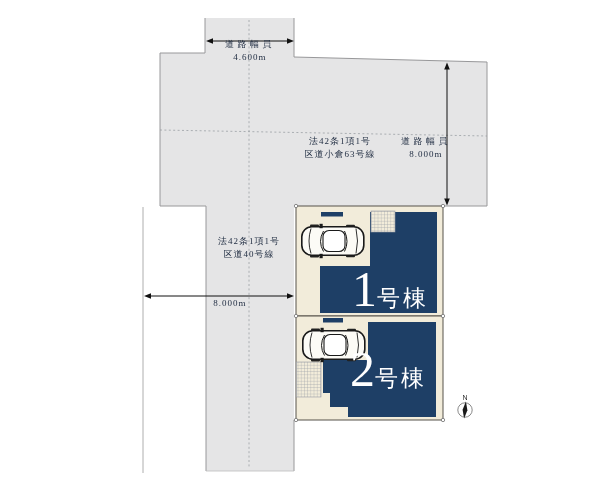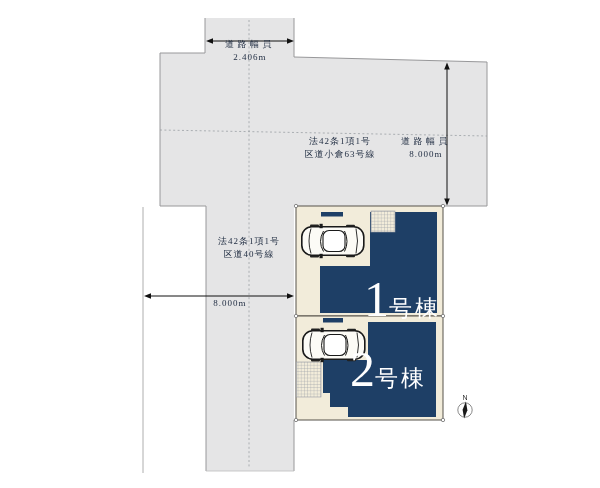--- a/index.html
+++ b/index.html
@@ -112,41 +112,41 @@
     </g>
 
     <g>
       <circle cx="465" cy="410" r="7.2" fill="#ffffff" stroke="#8a8a8a" stroke-width="1"></circle>
       <polygon points="465,401.5 467.4,410 465,418.5 462.6,410" fill="#1a1a1a" transform="rotate(6 465 410)"></polygon>
     </g>
   </svg>
 
   <div class="label" style="left:250px;top:38px;">
     <div class="wide">道路幅員</div>
-    <div>2.406m</div>
+    <div>4.600m</div>
   </div>
 
   <div class="label" style="left:340px;top:135px;">
     <div>法42条1項1号</div>
     <div>区道小倉63号線</div>
   </div>
 
   <div class="label" style="left:426px;top:135px;">
     <div class="wide">道路幅員</div>
     <div>8.000m</div>
   </div>
 
   <div class="label" style="left:249px;top:235px;">
     <div>法42条1項1号</div>
     <div>区道40号線</div>
   </div>
 
   <div class="label-single" style="left:230px;top:298px;">8.000m</div>
 
-  <div class="bldg-label" style="left:352px;top:274px;margin-left:12px;">
+  <div class="bldg-label" style="left:352px;top:264px;">
     <span class="num">1</span><span class="suf">号棟</span>
   </div>
 
   <div class="bldg-label" style="left:350px;top:344px;">
     <span class="num">2</span><span class="suf">号棟</span>
   </div>
 
   <div class="n-label" style="left:465px;top:394px;">N</div>
 
 </div>

